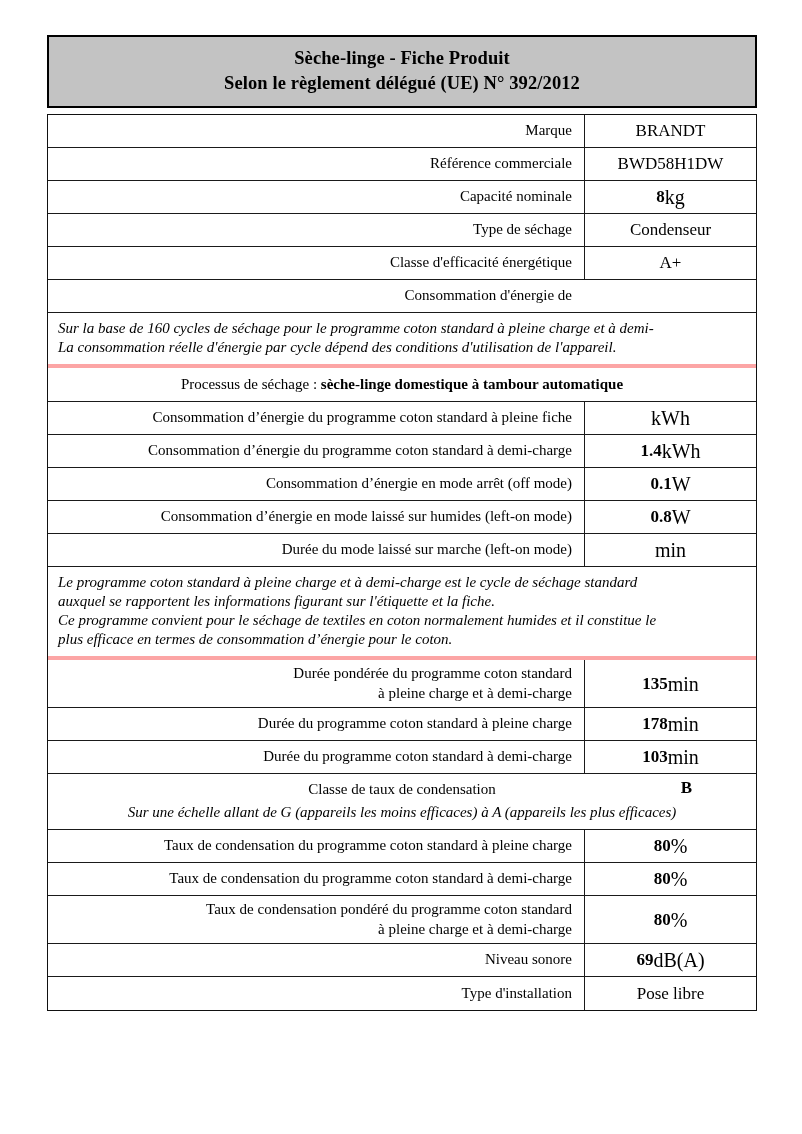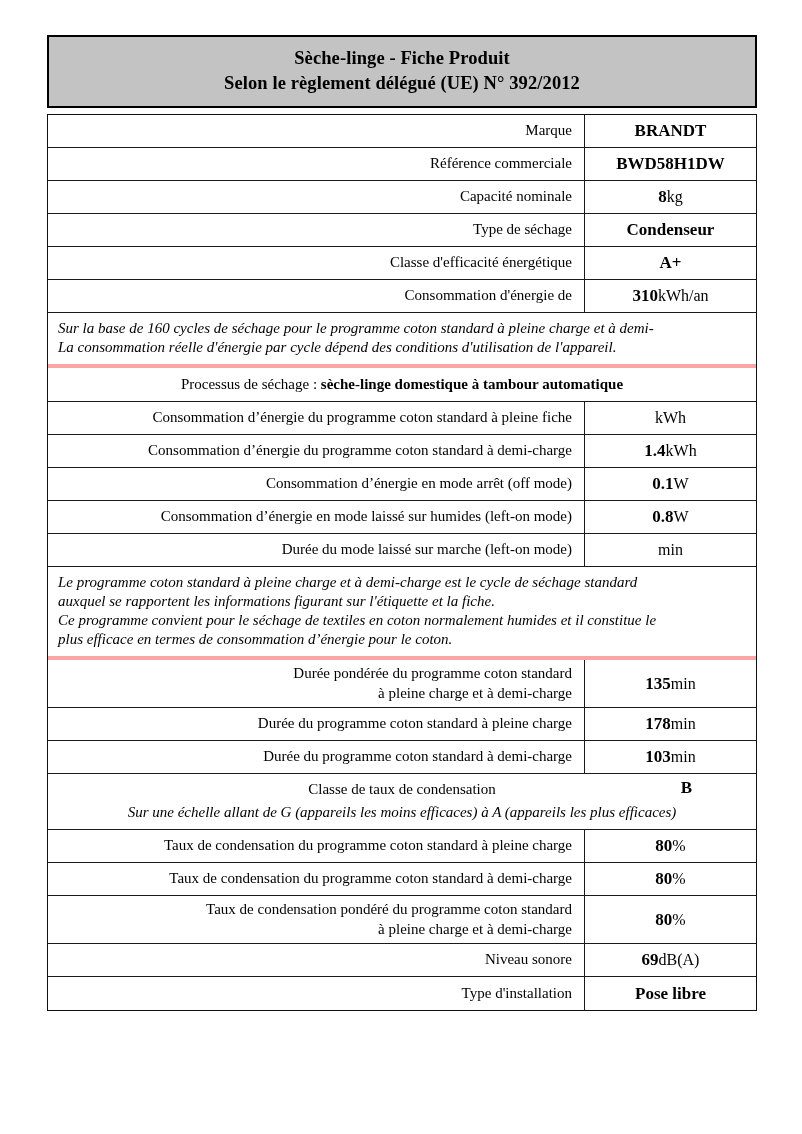--- a/index.html
+++ b/index.html
@@ -63,22 +63,22 @@
     border-left:1.5px solid #1a1a1a;
     display:flex;
     align-items:center;
     justify-content:center;
     text-align:center;
     padding:4px 6px;
     font-size:16px;
     line-height:20px;
   }
   .cell-value .num{font-weight:bold;font-size:17px;}
-  .cell-value .unit{font-weight:normal;font-size:16px;}
-  .cell-value .plain{font-weight:bold;font-size:17px;}
+  .cell-value .unit{font-weight:normal;font-size:20px;}
+  .cell-value .plain{font-weight:normal;font-size:17px;}
   
   .row-note{
     display:block;
     border-bottom:4px solid #fca5a5;
     padding:6px 10px 7px 10px;
     font-style:italic;
     font-size:15px;
     line-height:19px;
     text-align:left;
   }
@@ -168,24 +168,20 @@
 
     <div class="row">
       <div class="cell-label">Classe d'efficacité énergétique</div>
       <div class="cell-value">
           <span class="plain">A+</span>
         </div>
     </div>
 
     <div class="row">
       <div class="cell-label">Consommation d'énergie de</div>
-      <div class="cell-value">
-          <span class="num">310</span>
-          <span class="unit">kWh/an</span>
-        </div>
     </div>
 
     <div class="row-note">
       <div>Sur la base de 160 cycles de séchage pour le programme coton standard à pleine charge et à demi-</div>
       <div>La consommation réelle d'énergie par cycle dépend des conditions d'utilisation de l'appareil.</div>
     </div>
 
     <div class="row-process">
       <span>Processus de séchage : </span><b>sèche-linge domestique à tambour automatique</b>
     </div>

